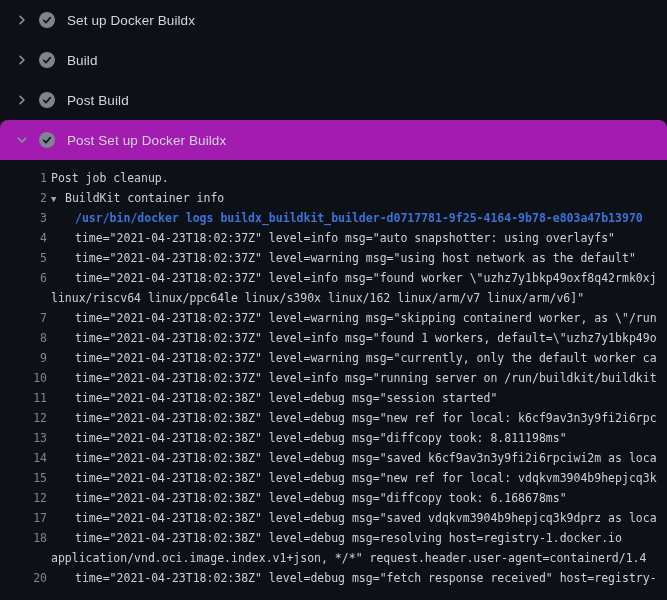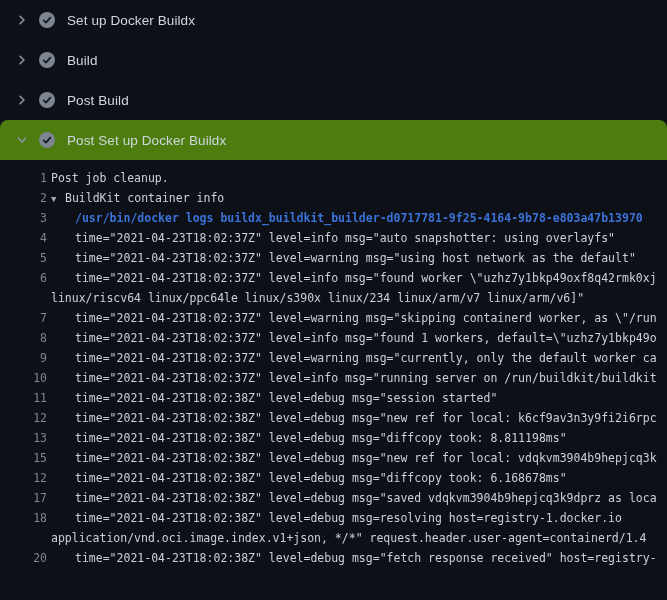--- a/index.html
+++ b/index.html
@@ -11,21 +11,21 @@
   }
   .app { width:667px; height:600px; overflow:hidden; }
 
   
   .steps { width:100%; }
   .step-row {
     height:40px; display:flex; align-items:center;
     padding:0 16px; cursor:pointer;
   }
   .step-row.expanded {
-    background:#4d7c0f;
+    background:#a21caf;
     border-radius:8px 8px 0 0;
   }
   .chev { width:12px; height:12px; flex:none; display:flex; align-items:center; justify-content:center; color:#8b949e; }
   .chev svg { display:block; }
   .status-ic { width:16px; height:16px; flex:none; margin-left:11px; }
   .status-ic svg { display:block; }
   .step-label {
     margin-left:12px; font-size:13.5px; color:#d0d7de; letter-spacing:.1px;
     white-space:nowrap;
   }
@@ -128,21 +128,21 @@
       <div class="log-row">
         <span class="ln">5</span>
         <span class="lc ind">time="2021-04-23T18:02:37Z" level=warning msg="using host network as the default"</span>
       </div>
       <div class="log-row">
         <span class="ln">6</span>
         <span class="lc ind">time="2021-04-23T18:02:37Z" level=info msg="found worker \"uzhz7y1bkp49oxf8q42rmk0xj</span>
       </div>
       <div class="log-row">
         <span class="ln"></span>
-        <span class="lc">linux/riscv64 linux/ppc64le linux/s390x linux/234 linux/arm/v7 linux/arm/v6]"</span>
+        <span class="lc">linux/riscv64 linux/ppc64le linux/s390x linux/162 linux/arm/v7 linux/arm/v6]"</span>
       </div>
       <div class="log-row">
         <span class="ln">7</span>
         <span class="lc ind">time="2021-04-23T18:02:37Z" level=warning msg="skipping containerd worker, as \"/run</span>
       </div>
       <div class="log-row">
         <span class="ln">8</span>
         <span class="lc ind">time="2021-04-23T18:02:37Z" level=info msg="found 1 workers, default=\"uzhz7y1bkp49o</span>
       </div>
       <div class="log-row">
@@ -159,20 +159,24 @@
       </div>
       <div class="log-row">
         <span class="ln">12</span>
         <span class="lc ind">time="2021-04-23T18:02:38Z" level=debug msg="new ref for local: k6cf9av3n3y9fi2i6rpc</span>
       </div>
       <div class="log-row">
         <span class="ln">13</span>
         <span class="lc ind">time="2021-04-23T18:02:38Z" level=debug msg="diffcopy took: 8.811198ms"</span>
       </div>
       <div class="log-row">
+        <span class="ln">14</span>
+        <span class="lc ind">time="2021-04-23T18:02:38Z" level=debug msg="saved k6cf9av3n3y9fi2i6rpciwi2m as loca</span>
+      </div>
+      <div class="log-row">
         <span class="ln">15</span>
         <span class="lc ind">time="2021-04-23T18:02:38Z" level=debug msg="new ref for local: vdqkvm3904b9hepjcq3k</span>
       </div>
       <div class="log-row">
         <span class="ln">12</span>
         <span class="lc ind">time="2021-04-23T18:02:38Z" level=debug msg="diffcopy took: 6.168678ms"</span>
       </div>
       <div class="log-row">
         <span class="ln">17</span>
         <span class="lc ind">time="2021-04-23T18:02:38Z" level=debug msg="saved vdqkvm3904b9hepjcq3k9dprz as loca</span>

